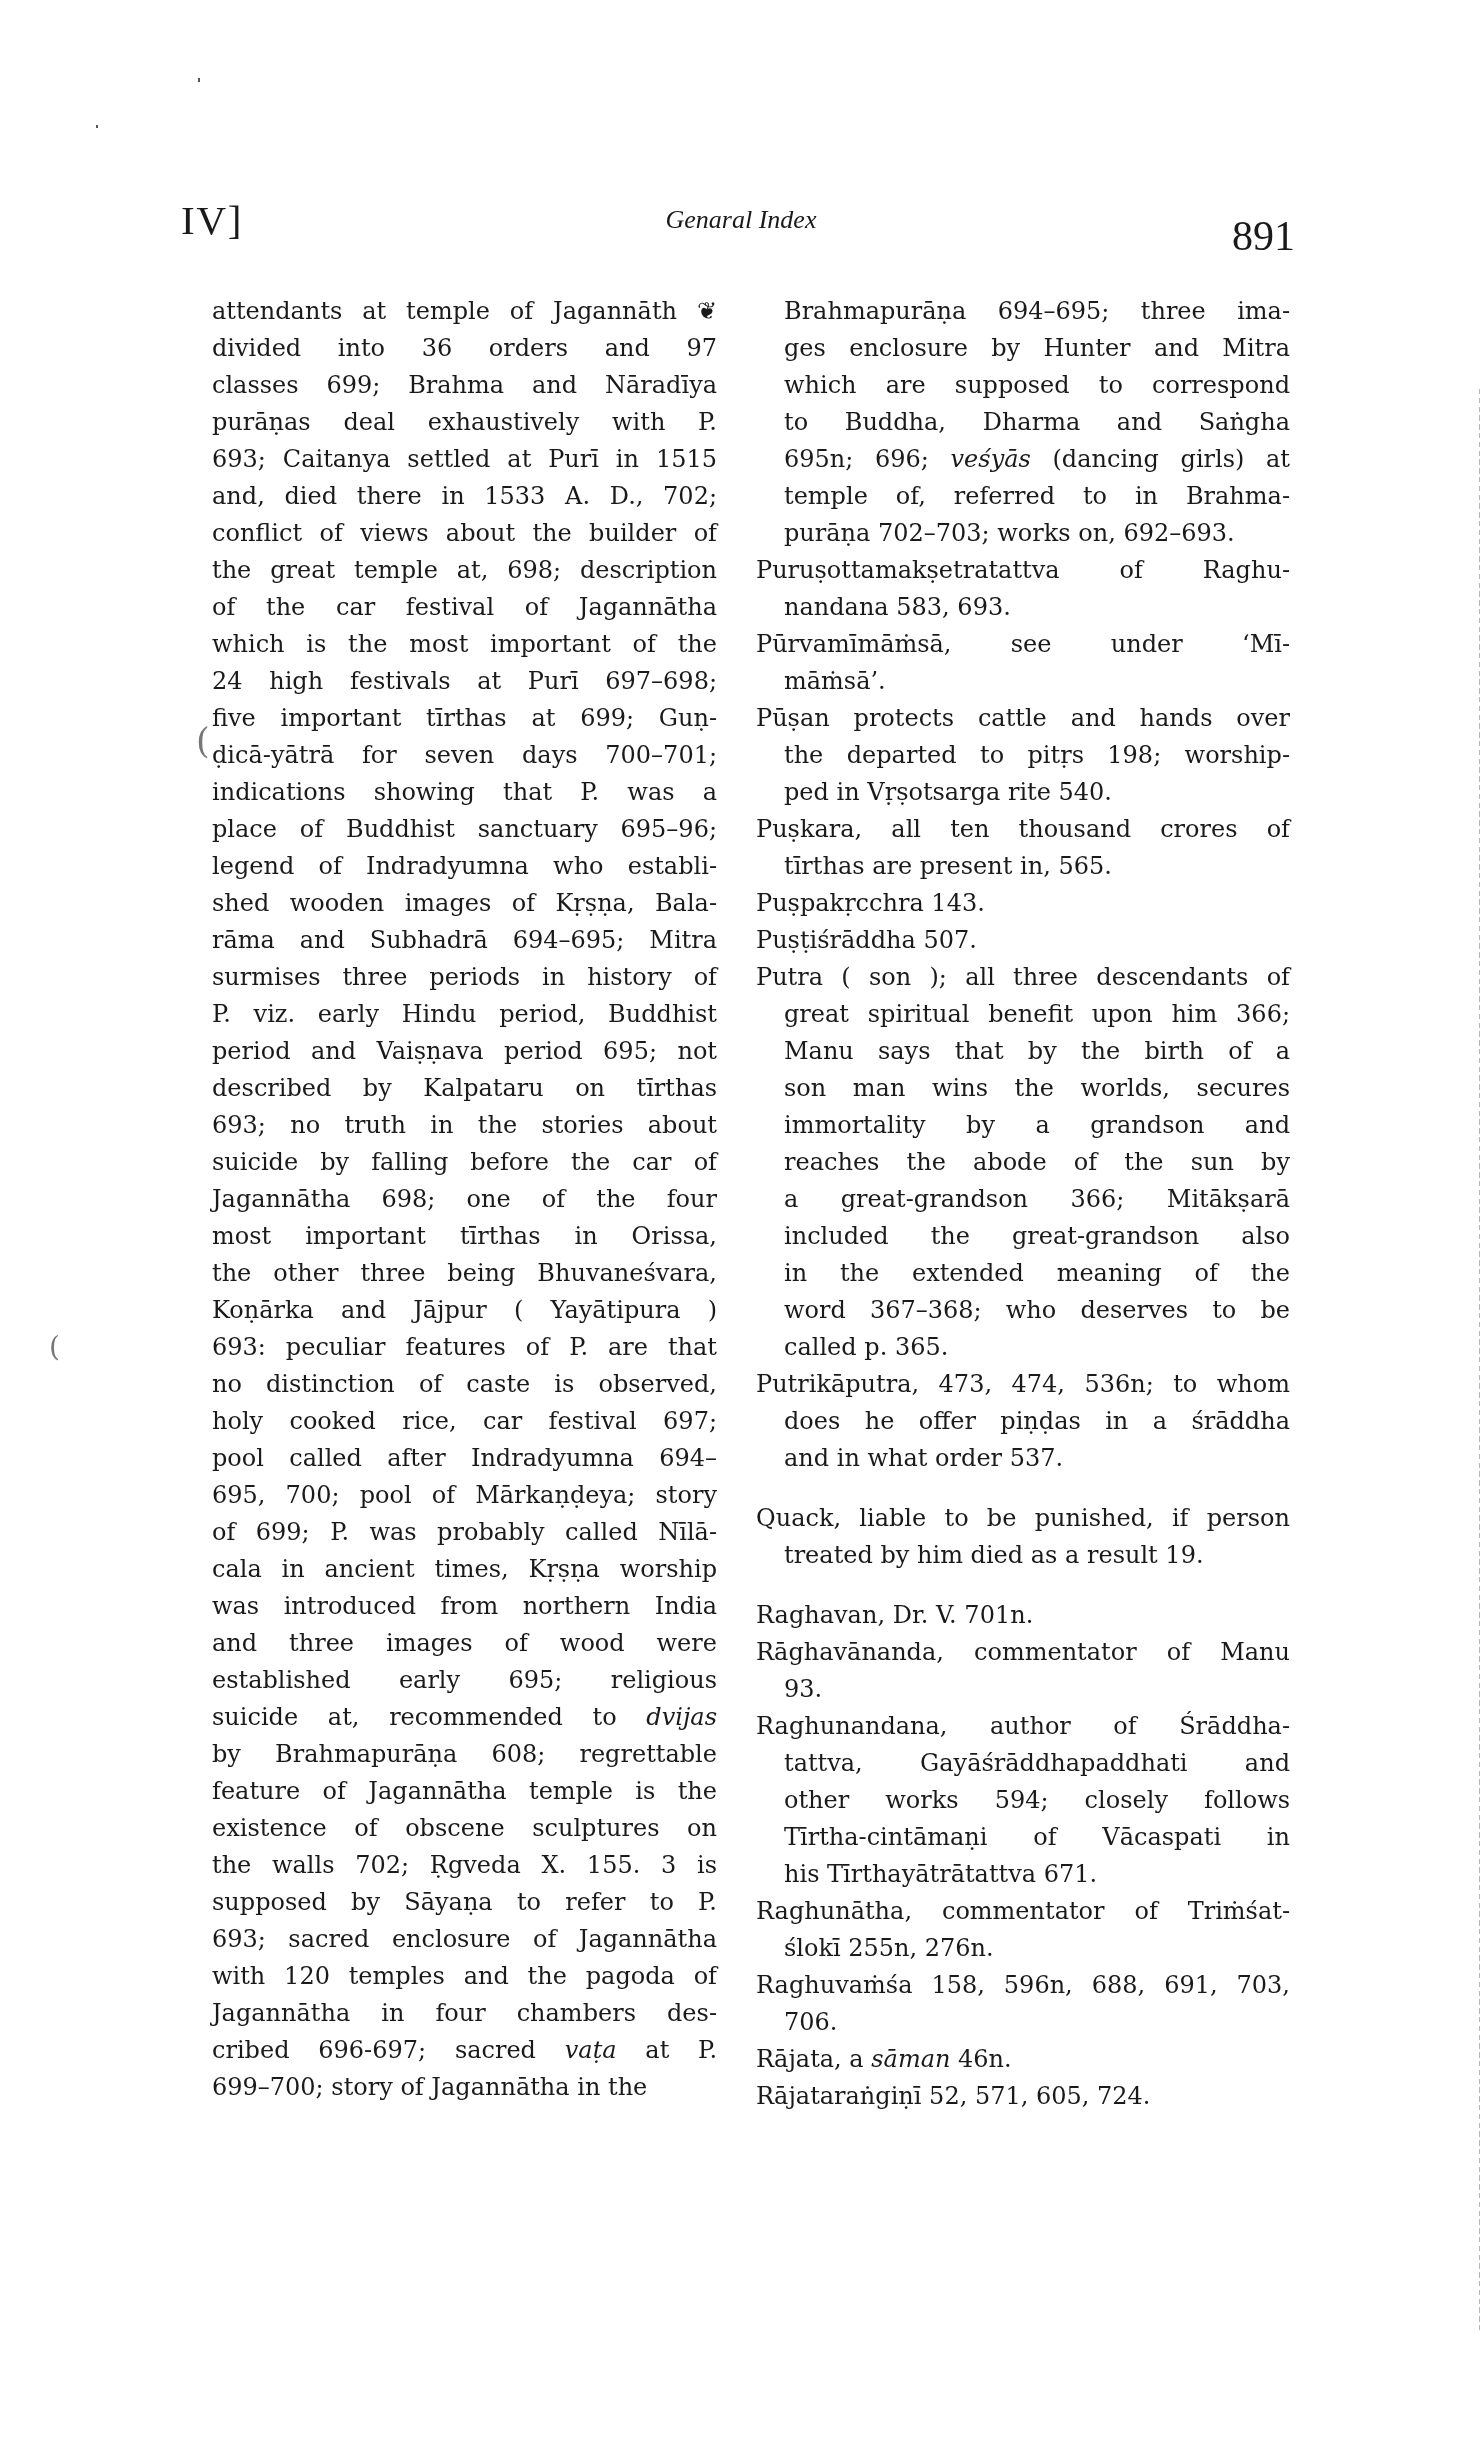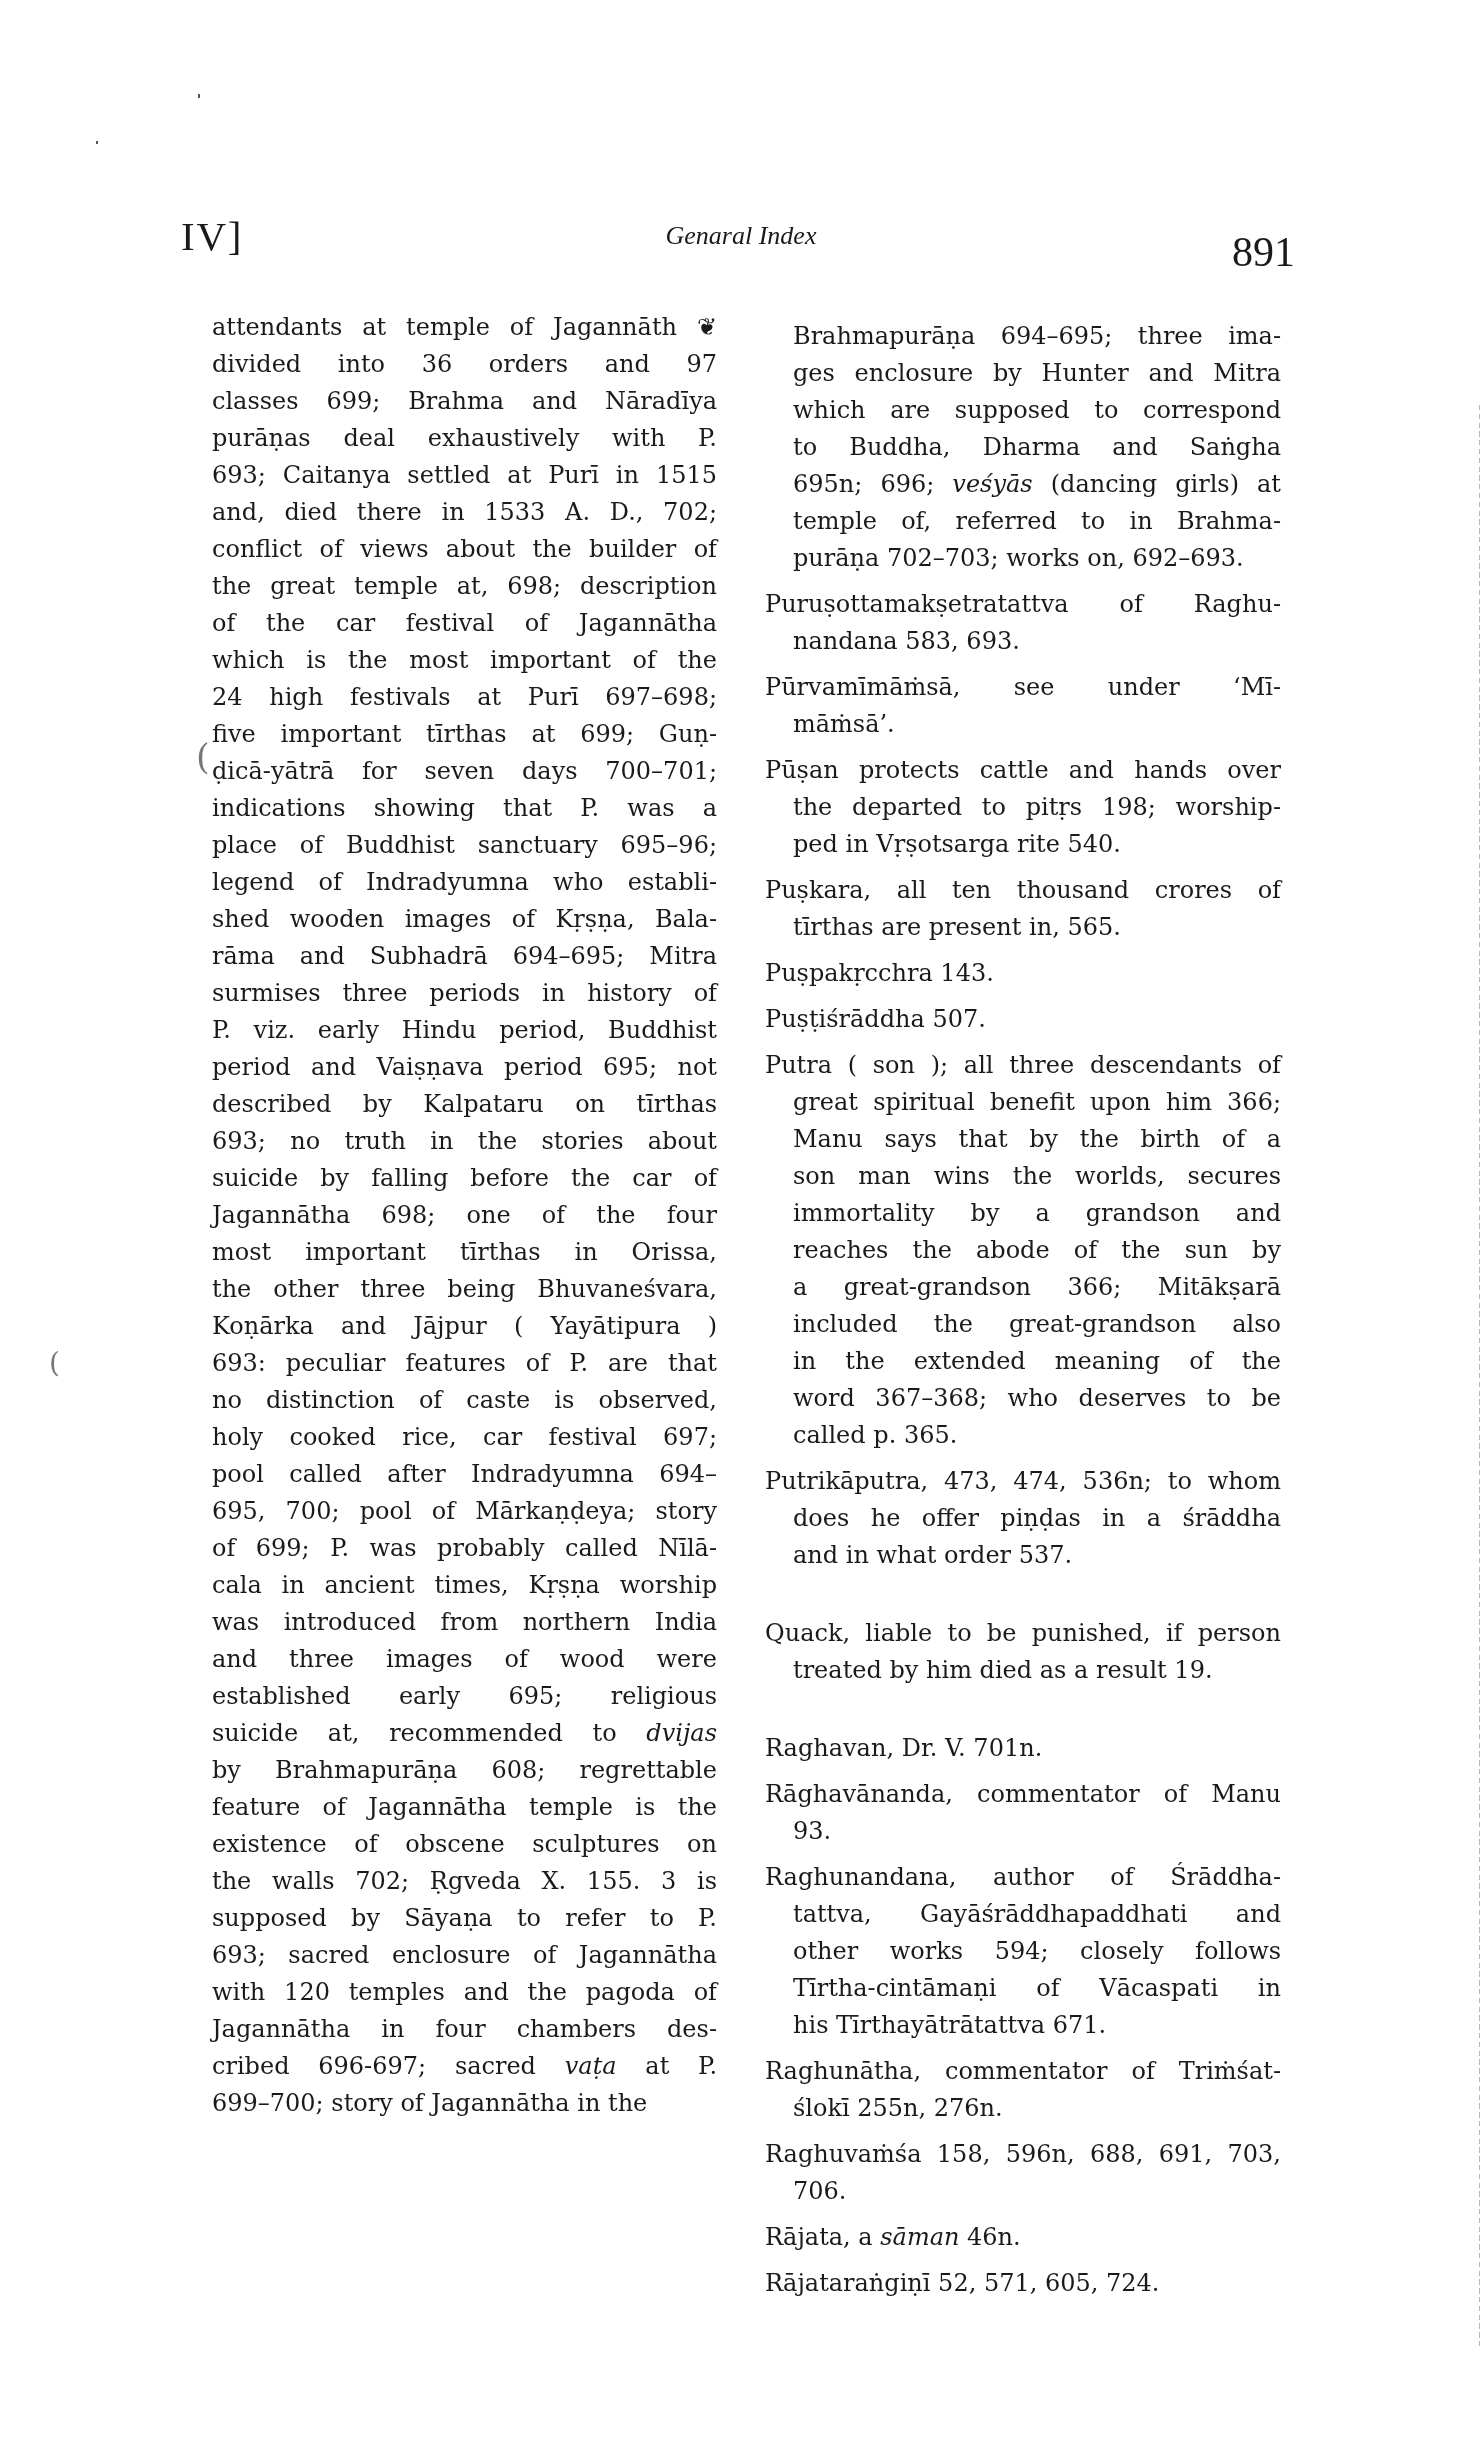--- a/index.html
+++ b/index.html
@@ -1,26 +1,26 @@
 <!DOCTYPE html>
 <html style="font-size:14px"><head>
 <meta charset="utf-8">
 <style>
   html, body { margin: 0; padding: 0; background: #ffffff; }
   body { width: 1482px; height: 2462px; position: relative; overflow: hidden; color: #1a1a1a;
          font-family: "DejaVu Serif", "Liberation Serif", serif; }
-  .page { position: absolute; left: 0; top: 16px; width: 1482px; height: 2146px; }
+  .page { position: absolute; left: 0; top: 0; width: 1482px; height: 2146px; }
   .hdr { position: absolute; top: 196px; height: 62px; font-family: "Liberation Serif", "DejaVu Serif", serif; }
   .hdr-left { left: 181px; font-size: 41px; letter-spacing: 1.8px; }
   .hdr-center { left: 0; width: 1482px; text-align: center; font-size: 26px; font-style: italic; top: 205px; }
   .hdr-right { left: 1232px; font-size: 42px; top: 212px; }
   .col { position: absolute; top: 293px; font-size: 24px; line-height: 37px; font-family: "DejaVu Serif", "Liberation Serif", serif; }
   .col-left { left: 212px; width: 505px; }
   .col-right { left: 756px; width: 534px; }
-  .entry { margin: 9px; }
+  .entry { margin: 0; }
   .ln { display: block; white-space: nowrap; text-align: justify; text-align-last: justify; height: 37px; overflow: visible; }
   .ln.last { text-align-last: left; }
   .cont { padding-left: 28px; }
   .gap { height: 23px; }
   .speck { position: absolute; background: #555; }
   .edge-line { position: absolute; left: 1479px; top: 389px; width: 0.9px; height: 1944px;
                background: repeating-linear-gradient(to bottom, #888 0 5.3px, transparent 5.3px 8.8px); opacity: .6; }
   .bracket { position: absolute; font-size: 35px; color: #777; font-family: "DejaVu Serif", serif; }
   em { font-style: italic; }
 </style>

